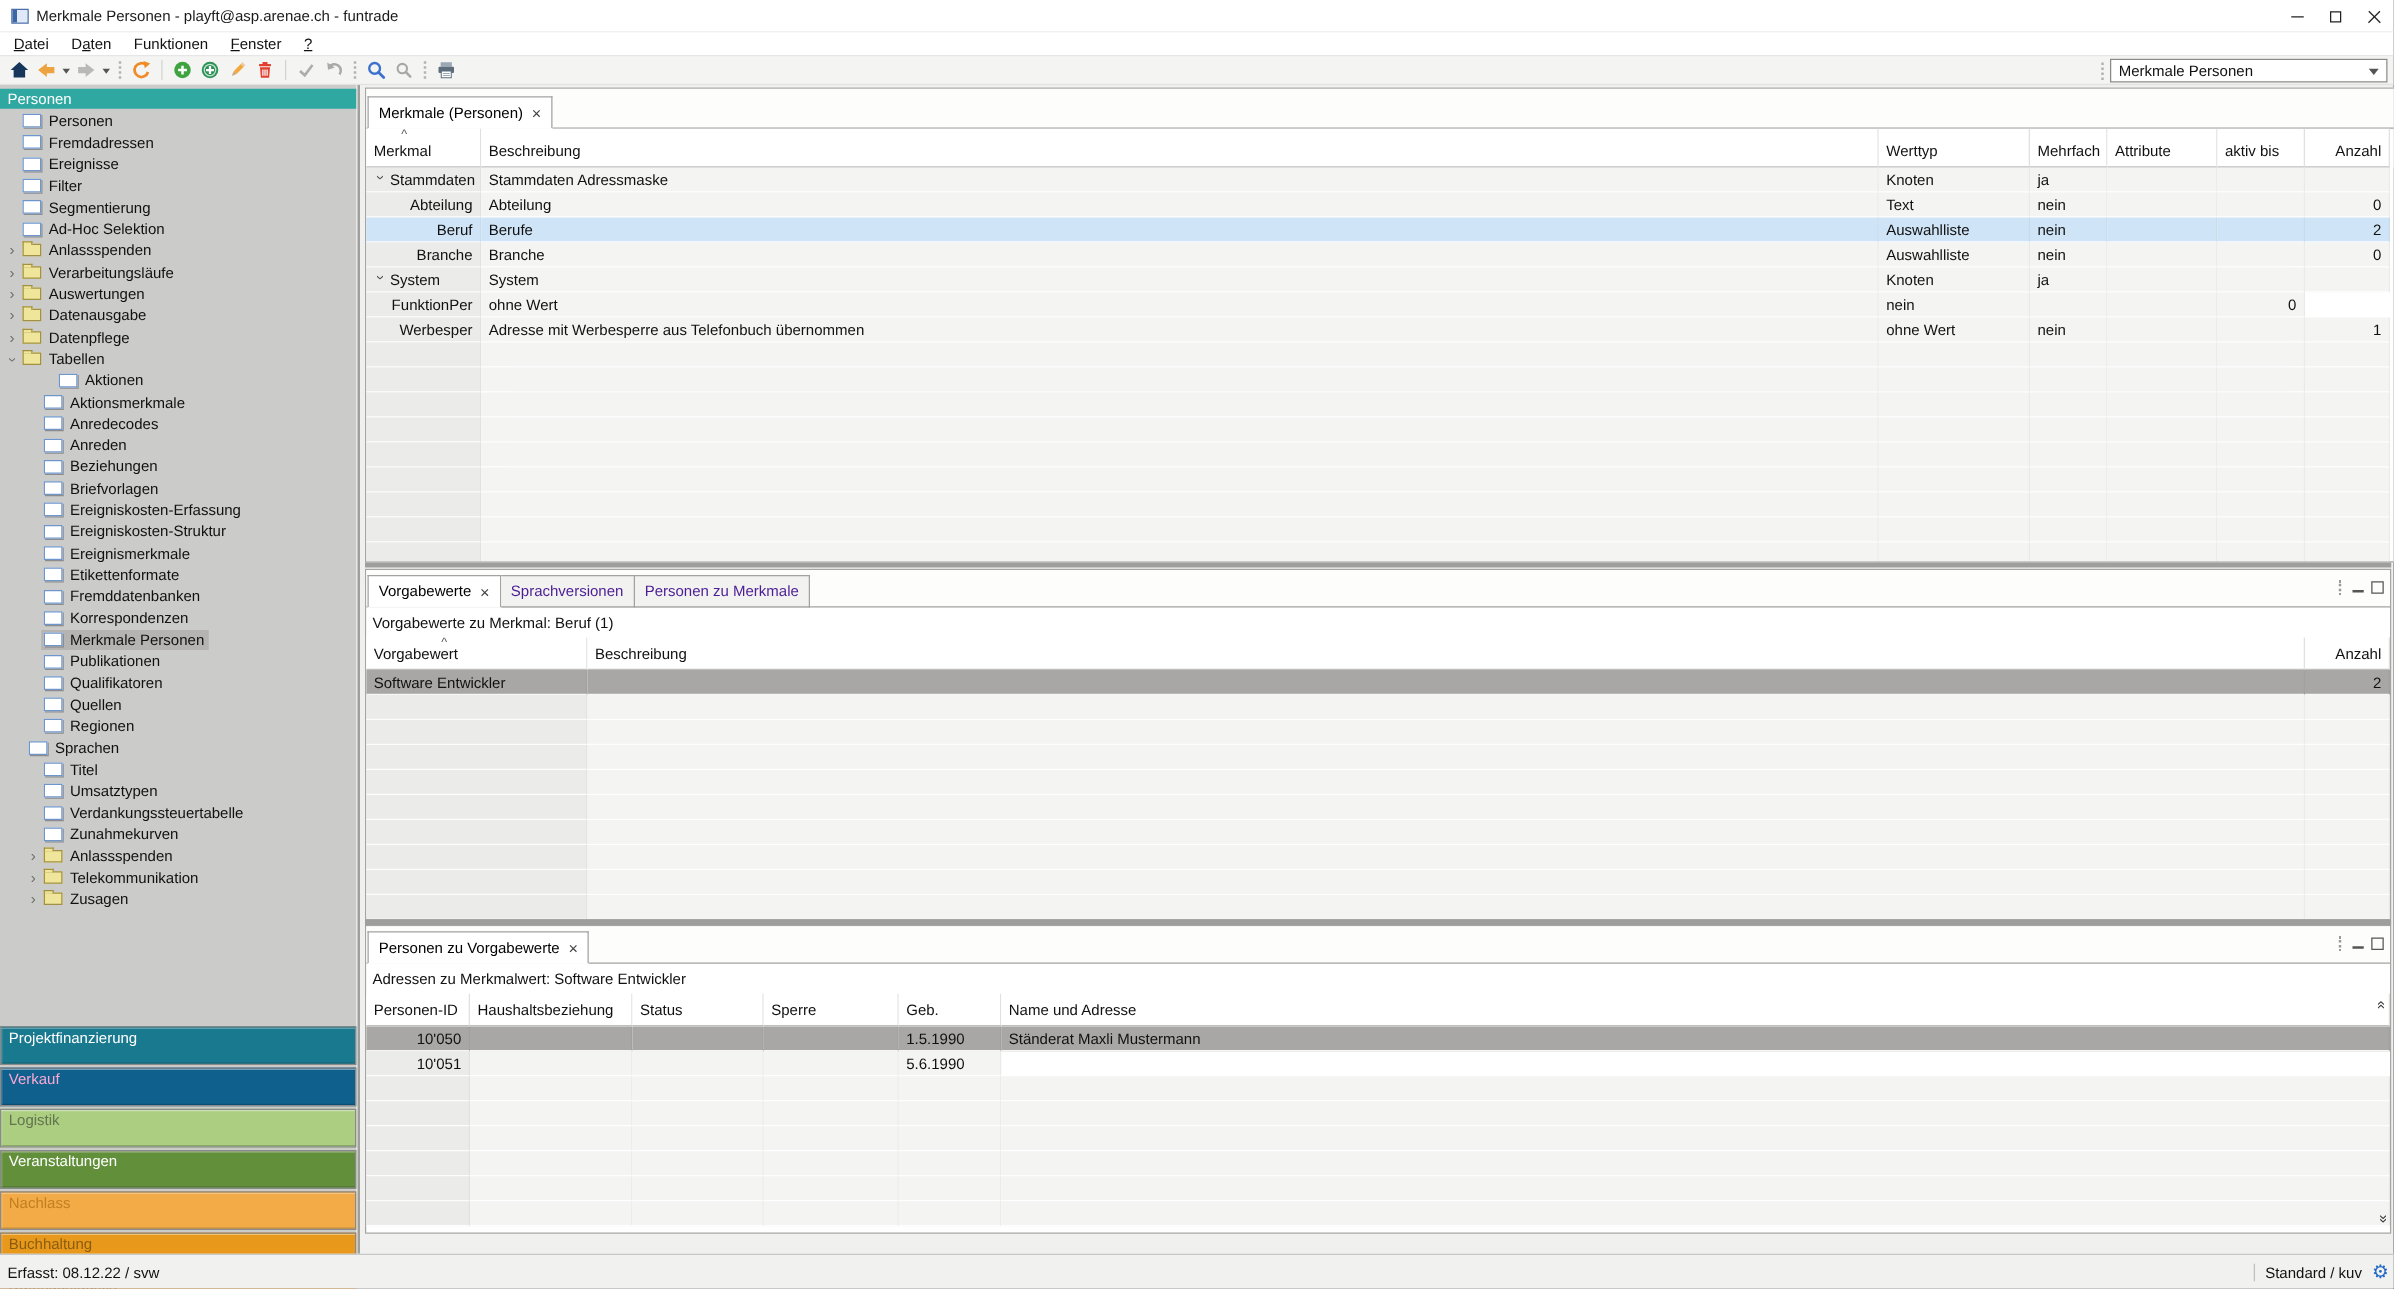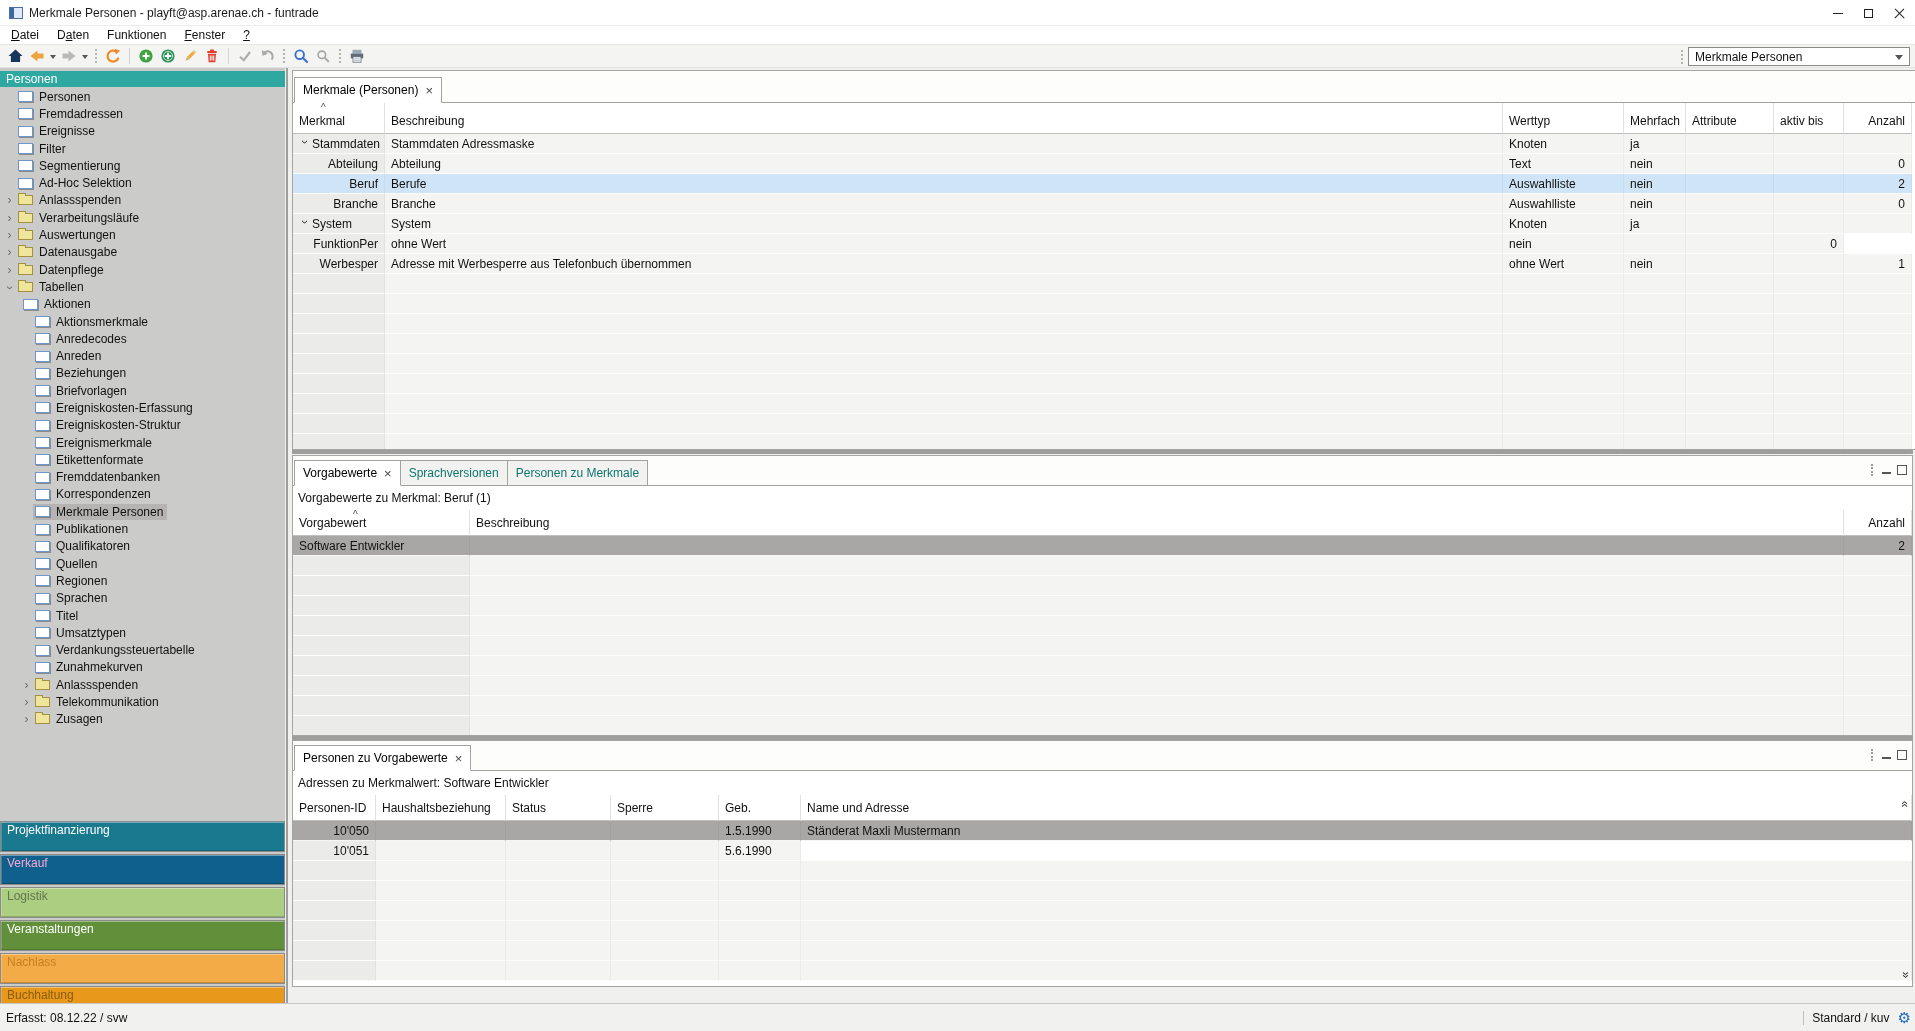--- a/index.html
+++ b/index.html
@@ -72,21 +72,21 @@
   .p1{left:292px;top:70px;width:1722px;height:380px;}
   .p2{left:292px;top:455px;width:1621px;height:281px;}
   .p3{left:292px;top:740px;width:1621px;height:247px;}
   .hsplit{position:absolute;left:292px;width:1621px;height:4px;background:#9e9e9d;}
   .hs1{top:450px;} .hs2{top:736px;}
 
   .tabstrip{position:relative;height:32px;background:#fdfdfc;border-bottom:1px solid #a2a2a1;
             display:flex;align-items:flex-end;padding-left:1px;}
   .p2 .tabstrip,.p3 .tabstrip{height:30px;}
   .tab{height:26px;display:flex;align-items:center;gap:7px;padding:0 8px;margin-bottom:-1px;
-       border:1px solid #a2a2a1;background:#f2f2f1;color:#0f766e;white-space:nowrap;}
+       border:1px solid #a2a2a1;background:#f2f2f1;color:#4c1d95;white-space:nowrap;}
   .tab + .tab{border-left:none;}
   .tab.active{background:#fff;border-bottom-color:#fff;color:#000;}
   .tab-close{color:#444;font-size:13px;line-height:13px;}
   .panel-ctrls{position:absolute;right:5px;top:8px;display:flex;align-items:center;gap:5px;}
   .sq-btn{width:13px;height:13px;border:1px solid #6a93c8;background:#fbfdff;color:#333;
           font-size:11px;line-height:11px;text-align:center;}
   .pc-grip{border-left:2px dotted #9a9a99;height:12px;margin:0 3px;}
   .pm-min{width:11px;height:11px;position:relative;}
   .pm-min:after{content:'';position:absolute;left:1px;bottom:2px;width:9px;height:1.5px;background:#555;}
   .pm-max{width:10px;height:10px;border:1.5px solid #555;}
@@ -339,140 +339,140 @@
             <span class="tree-label">Datenpflege</span>
           </span>
         </div>
         <div class="tree-row" style="padding-left: 3px;">
           <span class="expander open">›</span>
           <span class="hl-wrap">
             <span class="icon-folder"></span>
             <span class="tree-label">Tabellen</span>
           </span>
         </div>
+        <div class="tree-row" style="padding-left: 32px;">
+          <span class="expander none">›</span>
+          <span class="hl-wrap">
+            <span class="icon-form"></span>
+            <span class="tree-label">Aktionen</span>
+          </span>
+        </div>
+        <div class="tree-row" style="padding-left: 20px;">
+          <span class="expander none">›</span>
+          <span class="hl-wrap">
+            <span class="icon-form"></span>
+            <span class="tree-label">Aktionsmerkmale</span>
+          </span>
+        </div>
+        <div class="tree-row" style="padding-left: 20px;">
+          <span class="expander none">›</span>
+          <span class="hl-wrap">
+            <span class="icon-form"></span>
+            <span class="tree-label">Anredecodes</span>
+          </span>
+        </div>
+        <div class="tree-row" style="padding-left: 20px;">
+          <span class="expander none">›</span>
+          <span class="hl-wrap">
+            <span class="icon-form"></span>
+            <span class="tree-label">Anreden</span>
+          </span>
+        </div>
+        <div class="tree-row" style="padding-left: 20px;">
+          <span class="expander none">›</span>
+          <span class="hl-wrap">
+            <span class="icon-form"></span>
+            <span class="tree-label">Beziehungen</span>
+          </span>
+        </div>
+        <div class="tree-row" style="padding-left: 20px;">
+          <span class="expander none">›</span>
+          <span class="hl-wrap">
+            <span class="icon-form"></span>
+            <span class="tree-label">Briefvorlagen</span>
+          </span>
+        </div>
+        <div class="tree-row" style="padding-left: 20px;">
+          <span class="expander none">›</span>
+          <span class="hl-wrap">
+            <span class="icon-form"></span>
+            <span class="tree-label">Ereigniskosten-Erfassung</span>
+          </span>
+        </div>
+        <div class="tree-row" style="padding-left: 20px;">
+          <span class="expander none">›</span>
+          <span class="hl-wrap">
+            <span class="icon-form"></span>
+            <span class="tree-label">Ereigniskosten-Struktur</span>
+          </span>
+        </div>
+        <div class="tree-row" style="padding-left: 20px;">
+          <span class="expander none">›</span>
+          <span class="hl-wrap">
+            <span class="icon-form"></span>
+            <span class="tree-label">Ereignismerkmale</span>
+          </span>
+        </div>
+        <div class="tree-row" style="padding-left: 20px;">
+          <span class="expander none">›</span>
+          <span class="hl-wrap">
+            <span class="icon-form"></span>
+            <span class="tree-label">Etikettenformate</span>
+          </span>
+        </div>
+        <div class="tree-row" style="padding-left: 20px;">
+          <span class="expander none">›</span>
+          <span class="hl-wrap">
+            <span class="icon-form"></span>
+            <span class="tree-label">Fremddatenbanken</span>
+          </span>
+        </div>
+        <div class="tree-row" style="padding-left: 20px;">
+          <span class="expander none">›</span>
+          <span class="hl-wrap">
+            <span class="icon-form"></span>
+            <span class="tree-label">Korrespondenzen</span>
+          </span>
+        </div>
+        <div class="tree-row" style="padding-left: 20px;">
+          <span class="expander none">›</span>
+          <span class="hl-wrap selected">
+            <span class="icon-form"></span>
+            <span class="tree-label">Merkmale Personen</span>
+          </span>
+        </div>
+        <div class="tree-row" style="padding-left: 20px;">
+          <span class="expander none">›</span>
+          <span class="hl-wrap">
+            <span class="icon-form"></span>
+            <span class="tree-label">Publikationen</span>
+          </span>
+        </div>
+        <div class="tree-row" style="padding-left: 20px;">
+          <span class="expander none">›</span>
+          <span class="hl-wrap">
+            <span class="icon-form"></span>
+            <span class="tree-label">Qualifikatoren</span>
+          </span>
+        </div>
+        <div class="tree-row" style="padding-left: 20px;">
+          <span class="expander none">›</span>
+          <span class="hl-wrap">
+            <span class="icon-form"></span>
+            <span class="tree-label">Quellen</span>
+          </span>
+        </div>
+        <div class="tree-row" style="padding-left: 20px;">
+          <span class="expander none">›</span>
+          <span class="hl-wrap">
+            <span class="icon-form"></span>
+            <span class="tree-label">Regionen</span>
+          </span>
+        </div>
         <div class="tree-row" style="padding-left: 8px;">
-          <span class="expander none">›</span>
-          <span class="hl-wrap">
-            <span class="icon-form"></span>
-            <span class="tree-label">Aktionen</span>
-          </span>
-        </div>
-        <div class="tree-row" style="padding-left: 20px;">
-          <span class="expander none">›</span>
-          <span class="hl-wrap">
-            <span class="icon-form"></span>
-            <span class="tree-label">Aktionsmerkmale</span>
-          </span>
-        </div>
-        <div class="tree-row" style="padding-left: 20px;">
-          <span class="expander none">›</span>
-          <span class="hl-wrap">
-            <span class="icon-form"></span>
-            <span class="tree-label">Anredecodes</span>
-          </span>
-        </div>
-        <div class="tree-row" style="padding-left: 20px;">
-          <span class="expander none">›</span>
-          <span class="hl-wrap">
-            <span class="icon-form"></span>
-            <span class="tree-label">Anreden</span>
-          </span>
-        </div>
-        <div class="tree-row" style="padding-left: 20px;">
-          <span class="expander none">›</span>
-          <span class="hl-wrap">
-            <span class="icon-form"></span>
-            <span class="tree-label">Beziehungen</span>
-          </span>
-        </div>
-        <div class="tree-row" style="padding-left: 20px;">
-          <span class="expander none">›</span>
-          <span class="hl-wrap">
-            <span class="icon-form"></span>
-            <span class="tree-label">Briefvorlagen</span>
-          </span>
-        </div>
-        <div class="tree-row" style="padding-left: 20px;">
-          <span class="expander none">›</span>
-          <span class="hl-wrap">
-            <span class="icon-form"></span>
-            <span class="tree-label">Ereigniskosten-Erfassung</span>
-          </span>
-        </div>
-        <div class="tree-row" style="padding-left: 20px;">
-          <span class="expander none">›</span>
-          <span class="hl-wrap">
-            <span class="icon-form"></span>
-            <span class="tree-label">Ereigniskosten-Struktur</span>
-          </span>
-        </div>
-        <div class="tree-row" style="padding-left: 20px;">
-          <span class="expander none">›</span>
-          <span class="hl-wrap">
-            <span class="icon-form"></span>
-            <span class="tree-label">Ereignismerkmale</span>
-          </span>
-        </div>
-        <div class="tree-row" style="padding-left: 20px;">
-          <span class="expander none">›</span>
-          <span class="hl-wrap">
-            <span class="icon-form"></span>
-            <span class="tree-label">Etikettenformate</span>
-          </span>
-        </div>
-        <div class="tree-row" style="padding-left: 20px;">
-          <span class="expander none">›</span>
-          <span class="hl-wrap">
-            <span class="icon-form"></span>
-            <span class="tree-label">Fremddatenbanken</span>
-          </span>
-        </div>
-        <div class="tree-row" style="padding-left: 20px;">
-          <span class="expander none">›</span>
-          <span class="hl-wrap">
-            <span class="icon-form"></span>
-            <span class="tree-label">Korrespondenzen</span>
-          </span>
-        </div>
-        <div class="tree-row" style="padding-left: 20px;">
-          <span class="expander none">›</span>
-          <span class="hl-wrap selected">
-            <span class="icon-form"></span>
-            <span class="tree-label">Merkmale Personen</span>
-          </span>
-        </div>
-        <div class="tree-row" style="padding-left: 20px;">
-          <span class="expander none">›</span>
-          <span class="hl-wrap">
-            <span class="icon-form"></span>
-            <span class="tree-label">Publikationen</span>
-          </span>
-        </div>
-        <div class="tree-row" style="padding-left: 20px;">
-          <span class="expander none">›</span>
-          <span class="hl-wrap">
-            <span class="icon-form"></span>
-            <span class="tree-label">Qualifikatoren</span>
-          </span>
-        </div>
-        <div class="tree-row" style="padding-left: 20px;">
-          <span class="expander none">›</span>
-          <span class="hl-wrap">
-            <span class="icon-form"></span>
-            <span class="tree-label">Quellen</span>
-          </span>
-        </div>
-        <div class="tree-row" style="padding-left: 20px;">
-          <span class="expander none">›</span>
-          <span class="hl-wrap">
-            <span class="icon-form"></span>
-            <span class="tree-label">Regionen</span>
-          </span>
-        </div>
-        <div class="tree-row" style="padding-left: 20px;">
           <span class="expander none">›</span>
           <span class="hl-wrap">
             <span class="icon-form"></span>
             <span class="tree-label">Sprachen</span>
           </span>
         </div>
         <div class="tree-row" style="padding-left: 20px;">
           <span class="expander none">›</span>
           <span class="hl-wrap">
             <span class="icon-form"></span>

